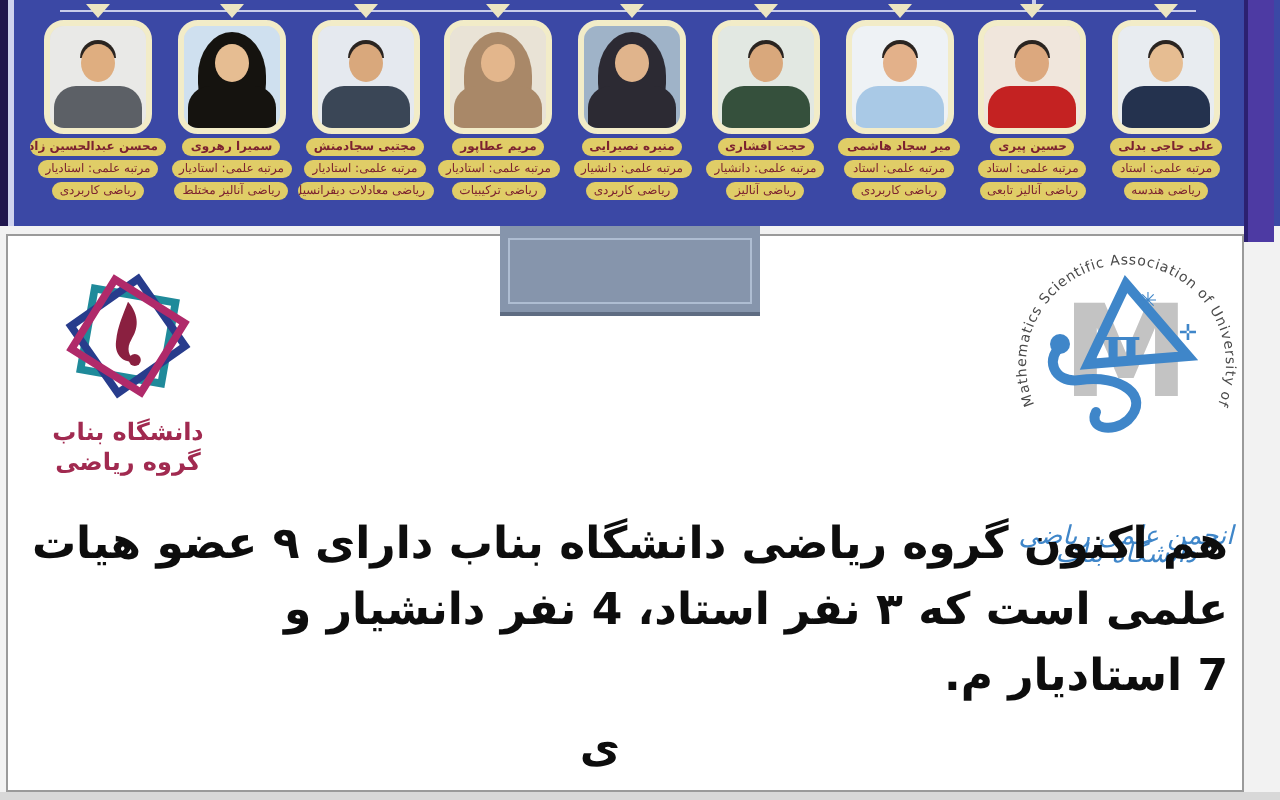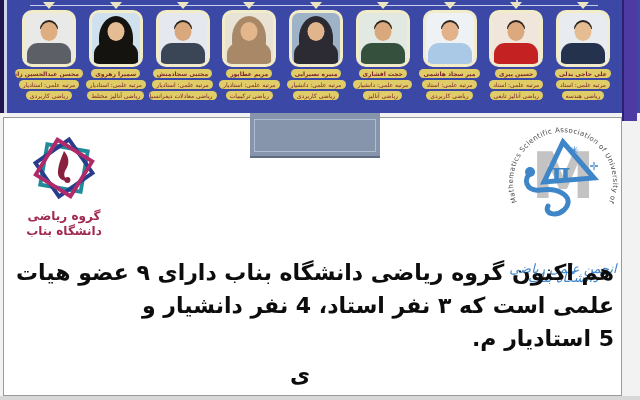--- a/index.html
+++ b/index.html
@@ -235,22 +235,22 @@
   <div class="logo-left">
     <svg class="star" width="86" height="82" viewBox="0 0 100 96">
       <g fill="none" stroke-width="4.5">
         <rect x="26" y="24" width="48" height="48" stroke="#1f8a9a" transform="rotate(10 50 48)"></rect>
         <rect x="26" y="24" width="48" height="48" stroke="#283c8c" transform="rotate(55 50 48)"></rect>
         <rect x="26" y="24" width="48" height="48" stroke="#b02a6a" transform="rotate(32 50 48)"></rect>
       </g>
       <path d="M50 28 c7 8 6 16 2 22 c-3 5 -2 10 3 13 c-8 1 -13 -4 -12 -12 c1 -9 4 -15 7 -23 z" fill="#8a2040"></path>
       <circle cx="54" cy="62" r="3.5" fill="#8a2040"></circle>
     </svg>
+    <div class="cap">دانشگاه بناب</div>
     <div class="cap">گروه ریاضی</div>
-    <div class="cap">دانشگاه بناب</div>
   </div>
 
   <div class="logo-right">
     <svg width="122" height="100" viewBox="0 0 122 100">
       <text x="61" y="78" font-size="64" font-weight="bold" fill="#c3c3c3" text-anchor="middle" font-family="DejaVu Sans, sans-serif">M</text>
       <defs>
         <path id="ringPath" d="M 16,84 A 50 50 0 1 1 106,84"></path>
       </defs>
       <text font-size="7" fill="#4a4a4a" letter-spacing="0.4">
         <textPath href="#ringPath" startOffset="2">Mathematics Scientific Association of University of Bonab</textPath>
@@ -261,18 +261,18 @@
       <circle cx="28" cy="52" r="5" fill="#3f86c9"></circle>
       <text x="72" y="34" font-size="11" fill="#3f86c9" text-anchor="middle">✳</text>
       <text x="92" y="50" font-size="11" fill="#3f86c9" text-anchor="middle">✛</text>
     </svg>
     <div class="cap">انجمن علمی ریاضی دانشگاه بناب</div>
   </div>
 
   <div class="body-text">
     <div>هم اکنون گروه ریاضی دانشگاه بناب دارای ۹ عضو هیات</div>
     <div>علمی است که ۳ نفر استاد، 4 نفر دانشیار و</div>
-    <div>5 استادیار م.</div>
+    <div>7 استادیار م.</div>
   </div>
   <div class="line4">ی</div>
 
   <div class="bottom-strip"></div>
 </div>
 
 </body></html>

